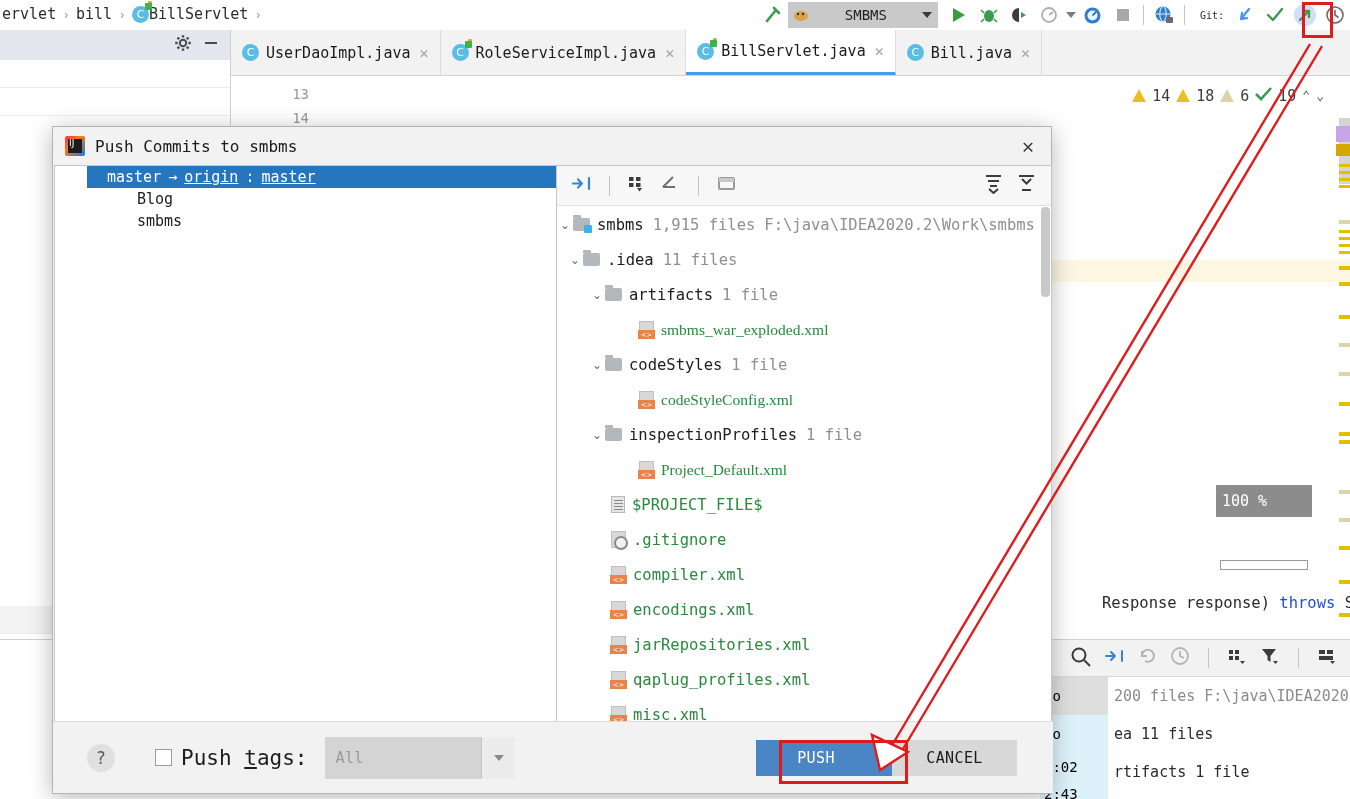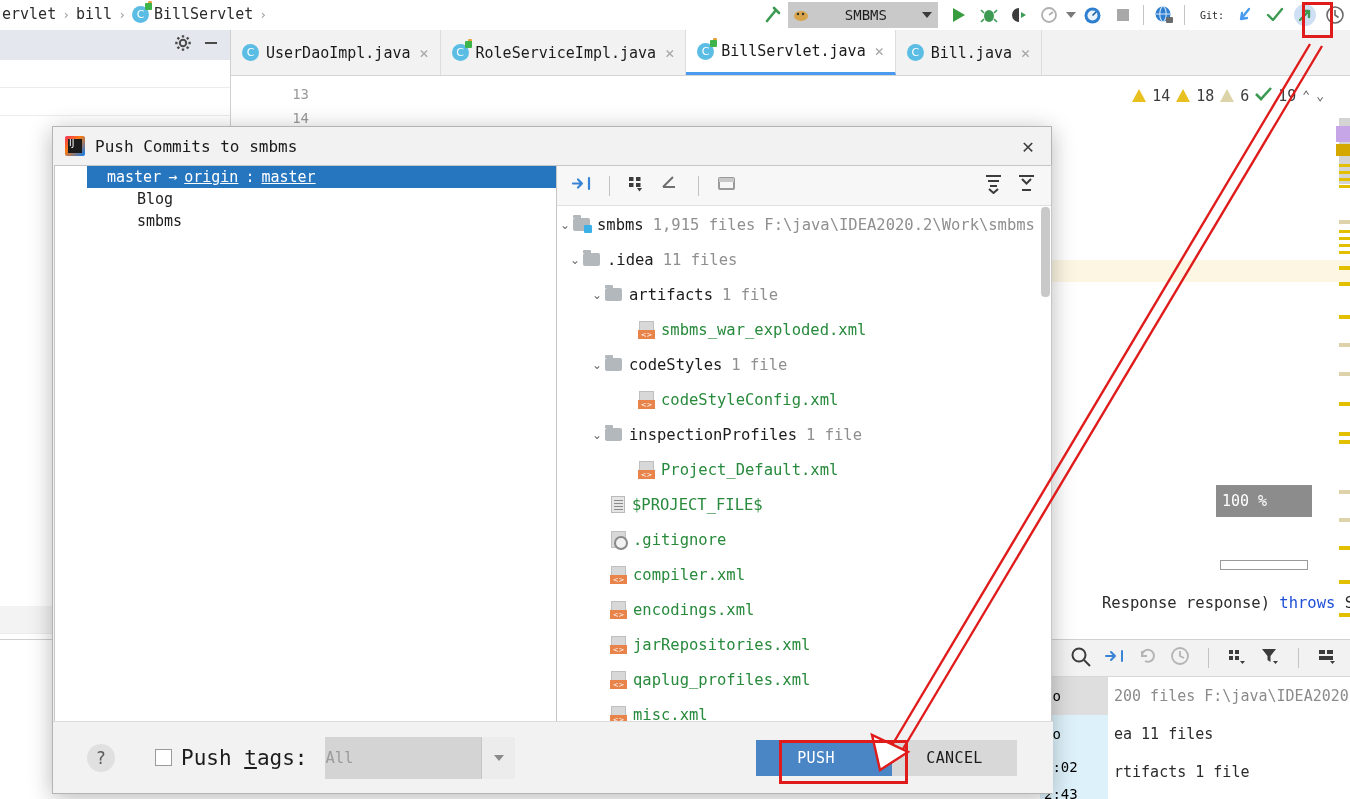--- a/index.html
+++ b/index.html
@@ -185,42 +185,42 @@
   .genfile { width: 14px; height: 17px; margin-right: 7px; flex: none;
     background: #e6e6e6; border: 1px solid #b9b9b9; position: relative; }
   .genfile::after { content: ""; position: absolute; left: 2px; top: 3px; width: 9px;
     height: 1px; background: #8a8a8a; box-shadow: 0 3px 0 #8a8a8a, 0 6px 0 #8a8a8a, 0 9px 0 #8a8a8a; }
   .ignfile { width: 15px; height: 17px; margin-right: 7px; flex: none;
     background: #d8d8d8; border: 1px solid #bfbfbf; position: relative; }
   .ignfile::after { content: ""; position: absolute; right: -3px; bottom: -3px;
     width: 10px; height: 10px; border: 2px solid #8a8a8a; border-radius: 50%;
     background: #f2f2f2; }
   .ind1 { padding-left: 10px; } .ind2 { padding-left: 32px; }
-  .ind3 { padding-left: 54px; } .ind4 { padding-left: 82px; }
+  .ind3 { padding-left: 54px; } .ind4 { padding-left: 82px; font-family: Liberation Serif, serif; }
 
   .tree-sel-band { position: absolute; left: 0; right: 0; bottom: 0; height: 18px;
     background: #dceaf7; }
   .tree-scroll { position: absolute; right: 1px; top: 41px; width: 9px; height: 90px;
     background: #c9c9c9; border-radius: 4px; }
 
   .dlg-footer {
     position: absolute; left: 0; bottom: 0; width: 1000px; height: 72px;
     background: #f2f2f2; display: flex; align-items: center; padding: 0 16px;
     border-top: 1px solid #dcdcdc;
   }
   .help-btn { width: 28px; height: 28px; border-radius: 50%; background: #e0e0e0;
     color: #5b5b5b; display: flex; align-items: center; justify-content: center;
     font-size: 17px; margin-left: 18px; font-family: "DejaVu Sans", sans-serif; }
   .cbx { width: 17px; height: 17px; border: 1px solid #9a9a9a; background: #fff;
     margin-left: 40px; margin-right: 9px; flex: none; }
   .pt-label { font-size: 21px; color: #1c1c1c; font-family: "DejaVu Sans Mono", monospace; }
   .pt-label u { text-decoration: underline; }
   .combo { margin-left: 18px; width: 190px; height: 42px; background: #d4d4d4;
     display: flex; align-items: center; position: relative; }
-  .combo .val { font-size: 15.5px; color: #9b9b9b; 
+  .combo .val { font-size: 15.5px; color: #9b9b9b; padding-left: 10px;
     font-family: "DejaVu Sans Mono", monospace; }
   .combo .arrowbox { position: absolute; right: 0; top: 0; width: 34px; height: 42px;
     background: #ececec; border-left: 1px solid #c5c5c5; display: flex;
     align-items: center; justify-content: center; }
   .ftspacer { flex: 1; }
   .push-wrap { position: relative; margin-right: 16px; }
   .btn-push { width: 120px; height: 36px; background: #4a86c5; color: #ffffff;
     display: flex; align-items: center; justify-content: center; font-size: 15px;
     letter-spacing: 0.4px; font-family: "DejaVu Sans Mono", monospace; }
   .push-split { position: absolute; right: -16px; top: 0; width: 16px; height: 36px;
@@ -240,21 +240,21 @@
 <body>
 
 <div id="root">
 
   <div class="ide-breadcrumb">
     <span class="bc-text">ervlet</span>
     <span class="bc-sep">›</span>
     <span class="bc-text">bill</span>
     <span class="bc-sep">›</span>
     <span class="jicon ovr">C</span>
-    <span class="bc-text" style="margin-left:5px">BillServlet</span>
+    <span class="bc-text" style="">BillServlet</span>
     <span class="bc-sep">›</span>
   </div>
 
   <div class="toolbar-right">
     <div class="tb-icon">
       <svg width="20" height="20" viewBox="0 0 20 20">
           <path d="M4 16 L13 5 M11 3 L16 8" stroke="#3c9a52" stroke-width="2.6" fill="none" stroke-linecap="round"></path>
         </svg>
     </div>
     <div class="runconfig">

